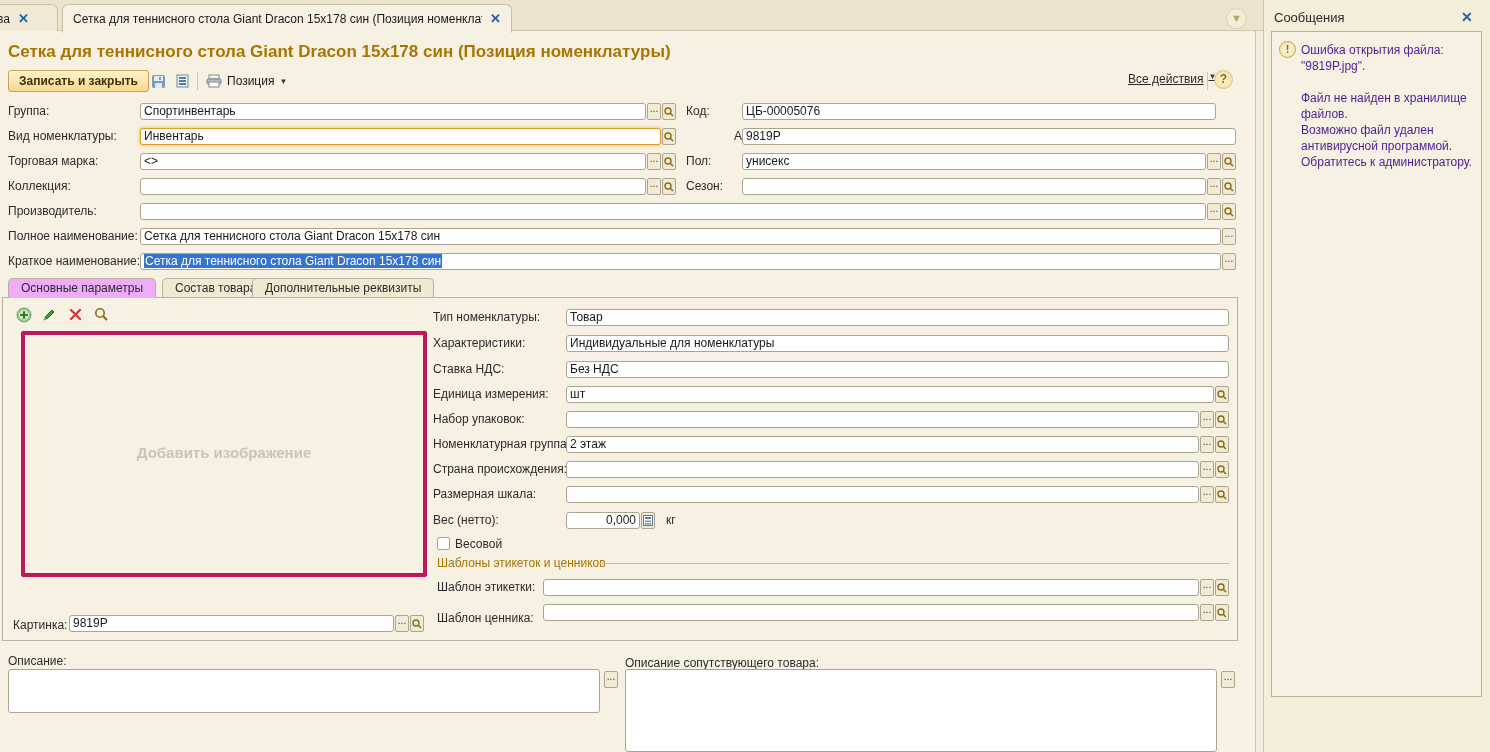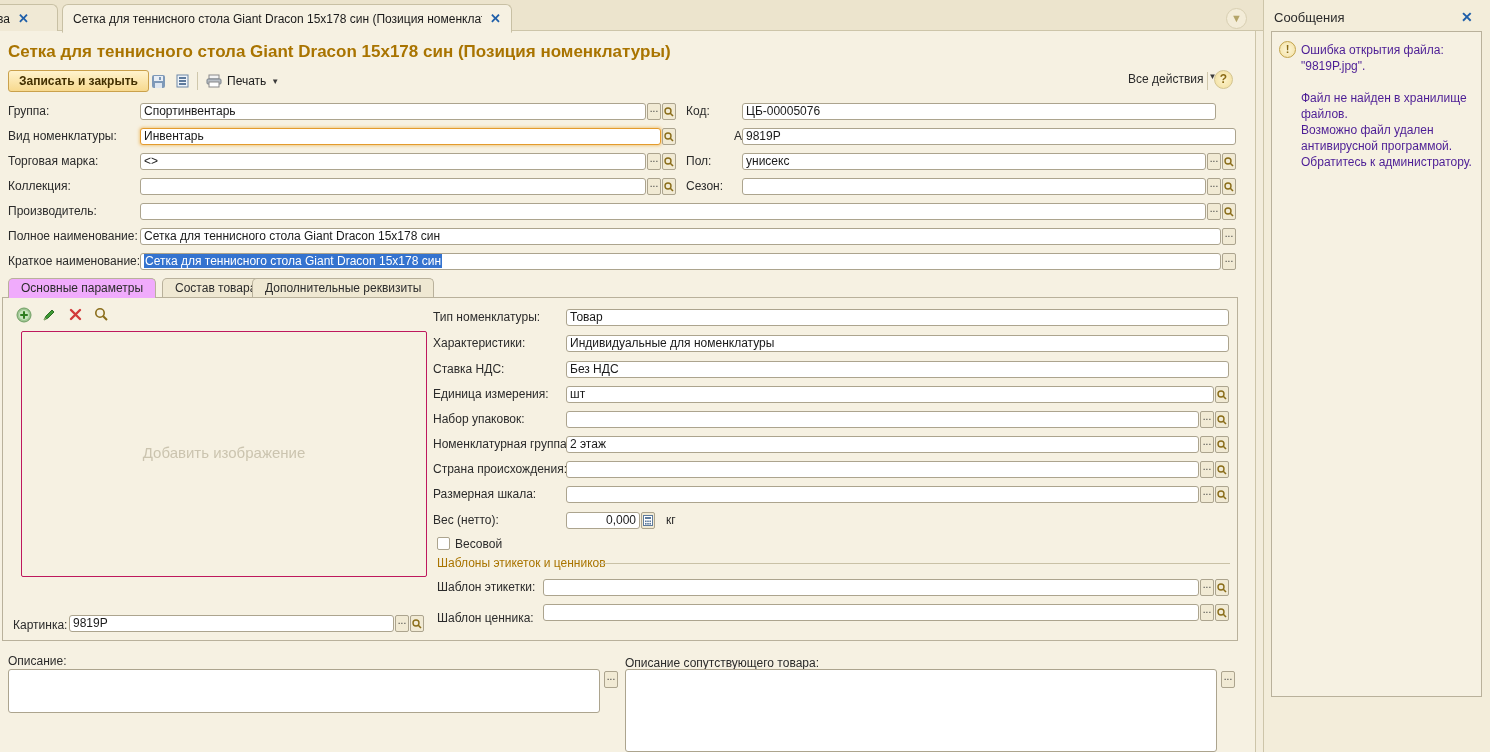--- a/index.html
+++ b/index.html
@@ -23,21 +23,21 @@
   .main { position:absolute; left:0; top:31px; width:1256px; height:721px; background:#f6f1e2; border-right:1px solid #cdc5a9; }
   .page-title { position:absolute; left:8px; top:11px; font-size:17px; font-weight:bold; color:#a97400; white-space:nowrap; }
 
   .cmdbar { position:absolute; left:0; top:38px; width:1256px; height:26px;padding-left:20px; }
   .btn-main { position:absolute; left:8px; top:1px; height:22px; padding:0 10px; font-weight:bold; font-size:12px; color:#433000;
               background:linear-gradient(#fff3cd,#f7d98e); border:1px solid #caa14c; border-radius:3px; }
   .ico-btn { position:absolute; top:2px; width:20px; height:20px; border:1px solid transparent; border-radius:2px; display:flex; align-items:center; justify-content:center; }
   .sep { position:absolute; top:3px; width:1px; height:18px; background:#cfc7ab; }
   .print-group { position:absolute; left:198px; top:2px; height:20px; display:flex; align-items:center; gap:5px; }
   .caret { font-size:8px; color:#3a3a3a; }
-  .all-actions { position:absolute; left:1128px; top:3px; display:flex; align-items:flex-start; gap:5px; color:#2a2a2a; }
+  .all-actions { position:absolute; left:1128px; top:3px; display:flex; align-items:flex-start; gap:5px; color:#2a2a2a;text-decoration:underline; }
   .help-btn { position:absolute; left:1214px; top:1px; width:19px; height:19px; border:1px solid #d3c48f; border-radius:50%;
               background:radial-gradient(#fdf4cf,#f1dd9a); color:#8a6a14; text-align:center; line-height:17px; font-size:12px; font-weight:bold; }
 
   
   .lbl { position:absolute; color:#2b2b2b; line-height:17px; white-space:nowrap; }
   .fld { position:absolute; height:17px; background:#fff; border:1px solid #aba democratic;
          border:1px solid #aca48e; border-radius:3px; line-height:15px; padding:0 3px; white-space:nowrap; overflow:hidden; }
   .fld.focus { border:1px solid #e39b2d; box-shadow:0 0 3px 1px rgba(235,170,60,.55); }
   .fbtn { position:absolute; height:17px; width:14px; background:#f1ead4; border:1px solid #aca48e; border-radius:2px;
           display:flex; align-items:center; justify-content:center; font-size:10px; color:#3c3c3c; }
@@ -47,21 +47,21 @@
   
   .tabs2 { position:absolute; left:0; top:247px; height:20px; }
   .t2 { position:absolute; top:0; height:19px; background:#efe8d2; border:1px solid #b9b19b; border-bottom:none;
         border-radius:5px 5px 0 0; padding:0 12px; line-height:18px; color:#2b2b2b; white-space:nowrap; }
   .t2.active { background:#f0abfc; height:20px; z-index:5; }
   .t2a { left:8px; } .t2b { left:162px; } .t2c { left:252px; }
 
   .panel { position:absolute; left:2px; top:266px; width:1236px; height:344px; border:1px solid #b9b19b; background:#f6f1e2; }
   .img-toolbar { position:absolute; left:12px; top:8px; display:flex; gap:9px; }
   .img-toolbar .tbi { width:17px; height:17px; display:flex; align-items:center; justify-content:center; }
-  .img-box { position:absolute; left:18px; top:33px; width:406px; height:246px; border:1px solid #be185d; border-radius:2px; background:#f6f1e2; }
+  .img-box { position:absolute; left:18px; top:33px; width:406px; height:246px; border:4px solid #be185d; border-radius:2px; background:#f6f1e2;font-weight:bold; }
   .img-ph { position:absolute; left:0; right:0; top:46%; text-align:center; color:#cbc4af; font-size:15px; }
 
   .sect-hdr { position:absolute; color:#a97400; white-space:nowrap; }
   .sect-line { position:absolute; height:1px; background:#c9c1a6; }
 
   .chk { position:absolute; width:13px; height:13px; background:#fff; border:1px solid #aca48e; border-radius:2px; }
 
   .weight-unit { position:absolute; color:#2b2b2b; line-height:17px; }
 
   
@@ -121,21 +121,21 @@
       </div>
       <div class="sep" style="left:197px;"></div>
       <div class="print-group" style="left:206px;">
         <span>
           <svg width="16" height="14" viewBox="0 0 16 14">
               <rect x="3" y="1" width="10" height="4" fill="#f4f4f4" stroke="#8a8a8a"></rect>
               <rect x="1" y="5" width="14" height="5" rx="1" fill="#b9bfc6" stroke="#7b828a"></rect>
               <rect x="3" y="8" width="10" height="5" fill="#fff" stroke="#8a8a8a"></rect>
             </svg>
         </span>
-        <span>Печать</span>
+        <span>Позиция</span>
         <span class="caret">▼</span>
       </div>
       <div class="all-actions">
         <span>Все действия</span>
         <span class="caret">▼</span>
       </div>
       <div class="sep" style="left:1207px;"></div>
       <div class="help-btn">?</div>
     </div>
 

